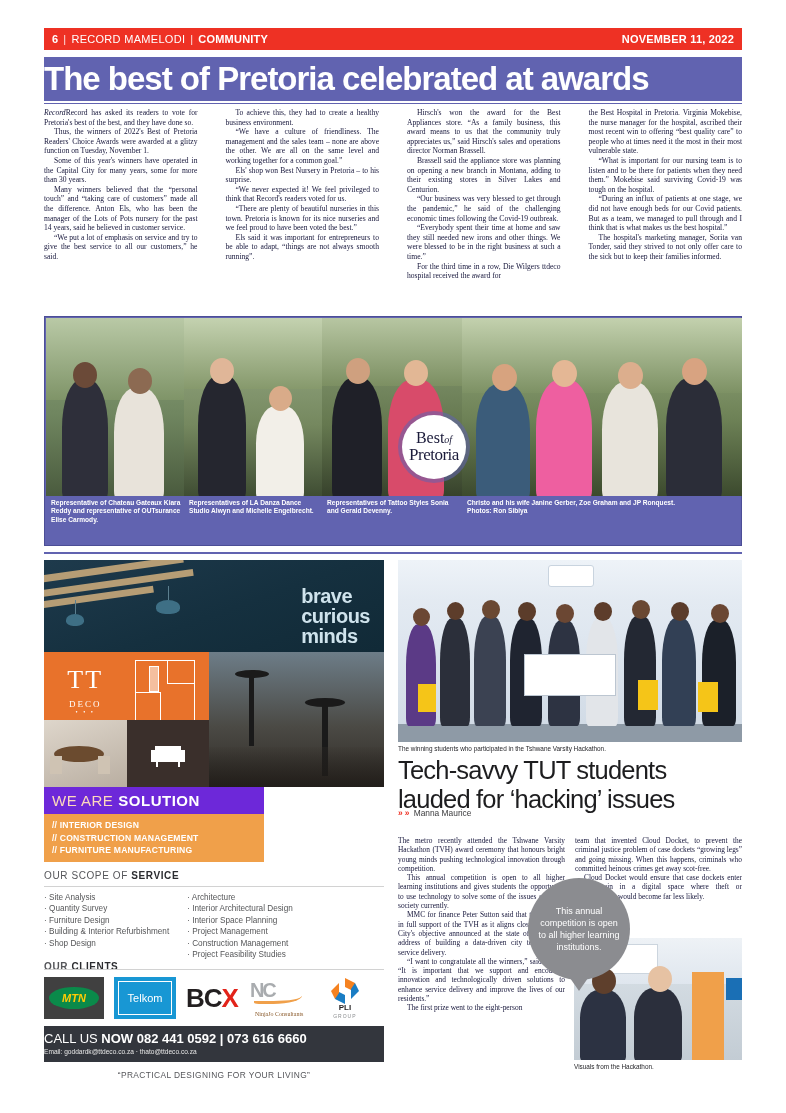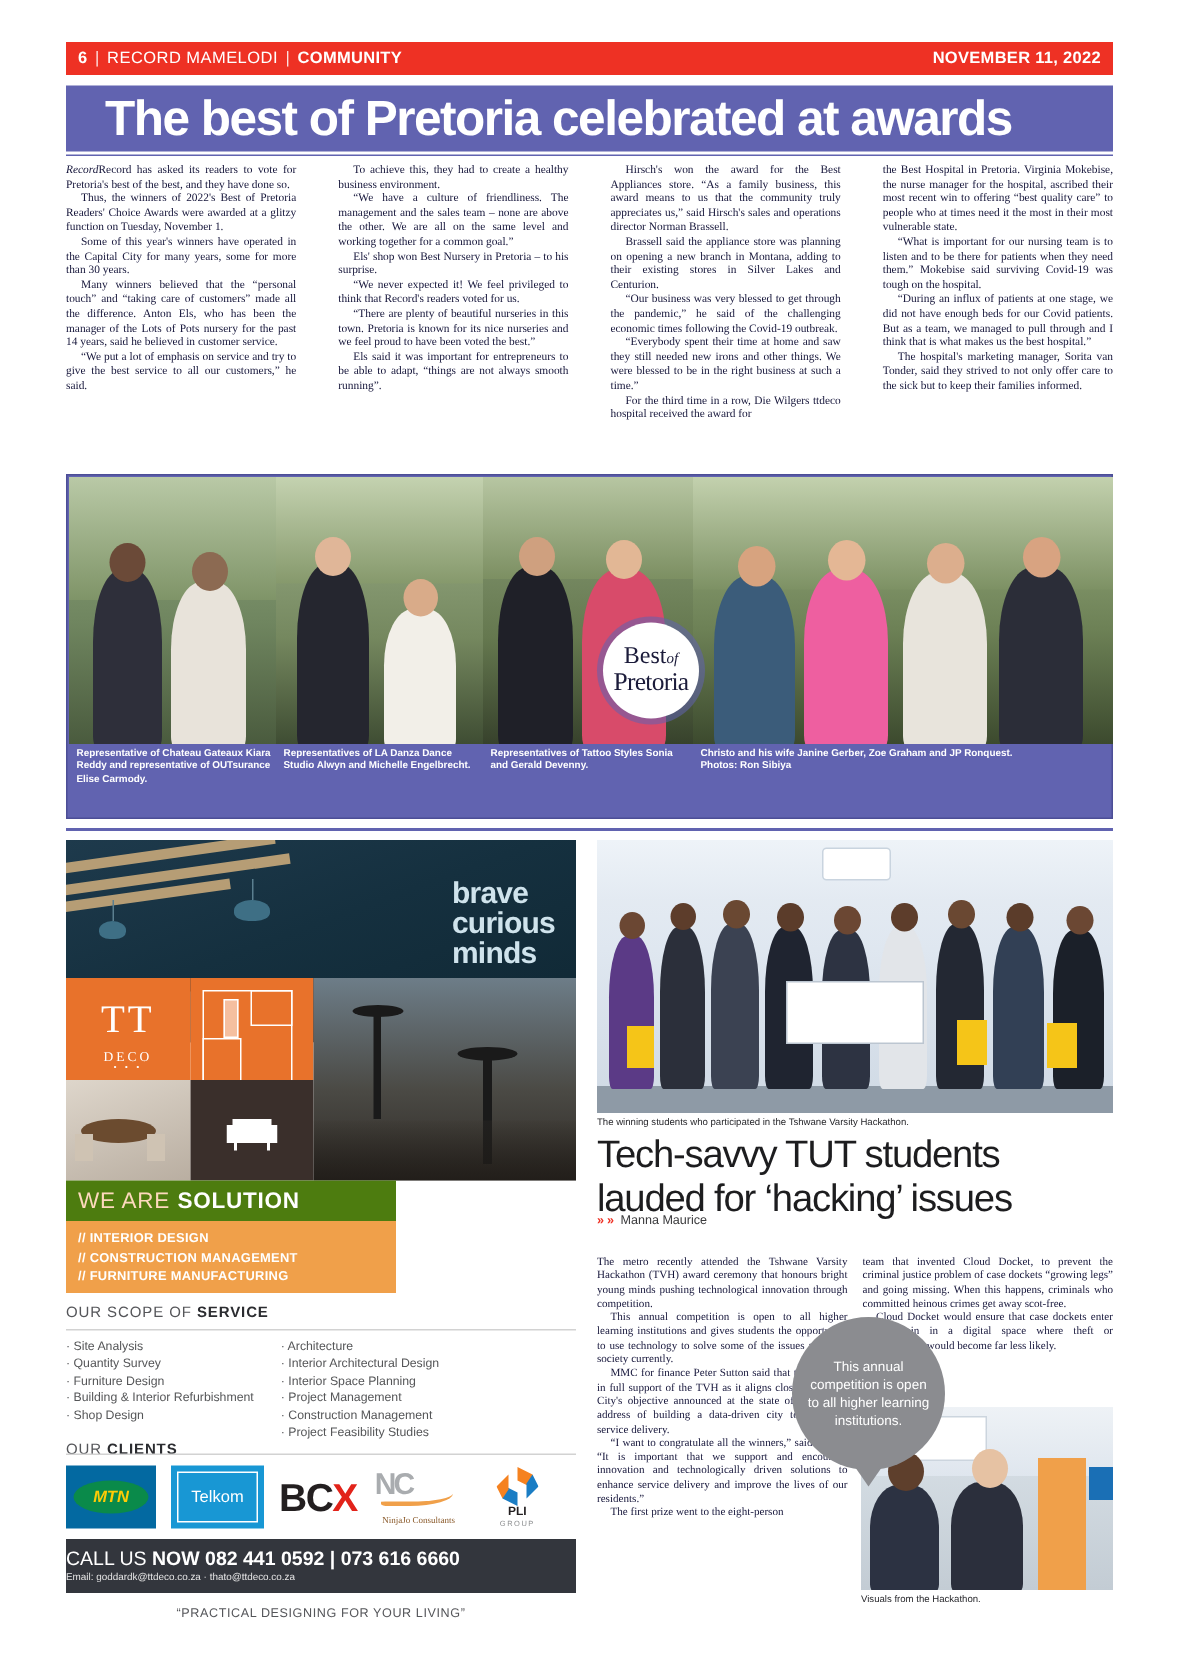--- a/index.html
+++ b/index.html
@@ -22,21 +22,21 @@
     font-family:"Liberation Sans", sans-serif; font-weight:bold;
     font-size:11px; letter-spacing:0.2px; }
   .mh-pipe { opacity:.85; font-weight:normal; }
   .mh-pub { font-weight:normal; letter-spacing:0.3px; }
   .mh-right { margin-left:auto; font-family:"Liberation Sans", sans-serif;
     font-weight:bold; font-size:11px; letter-spacing:0.2px; }
 
   
   .headline-bar {
     position:absolute; left:44px; top:57px; width:698px; height:44px;
-    background:#6163b0; display:flex; align-items:center; padding-left:26px;
+    background:#6163b0; display:flex; align-items:center; padding-left:0;
   }
   .headline-bar h1 {
     margin:0; color:#ffffff;
     font-family:"Liberation Sans", sans-serif;
     font-weight:bold; font-size:33px; letter-spacing:-1px;
     white-space:nowrap;
   }
 
   
   .top-article {
@@ -105,21 +105,21 @@
   .tile-chair { background:#3a2f2b; position:relative; }
   .chair-ico { position:absolute; left:50%; top:52%; transform:translate(-50%,-50%);
     width:34px; height:26px; }
 
   .ad-photo2 { position:absolute; left:165px; top:92px; width:175px; height:135px;
     background:linear-gradient(180deg,#6d7d88 0%,#4b4a45 55%,#2e2a26 100%);
     overflow:hidden; }
   .stool { position:absolute; background:#1a1a1a; }
 
   .ad-band { position:absolute; left:0; top:227px; width:220px; height:27px;
-    background:#4d7c0f; color:#ffffff; display:flex; align-items:center;
+    background:#6d28d9; color:#ffffff; display:flex; align-items:center;
     padding-left:8px; font-family:"Liberation Sans", sans-serif;
     font-size:15px; letter-spacing:0.5px; }
   .ad-band b { font-weight:bold; margin-left:5px; }
   .ad-band .light { font-weight:300; color:#fdd9bd; }
 
   .ad-band2 { position:absolute; left:0; top:254px; width:220px; height:48px;
     background:#f0a04a; color:#ffffff; padding:5px 0 0 8px;
     font-family:"Liberation Sans", sans-serif; font-weight:bold;
     font-size:8.6px; line-height:12.6px; letter-spacing:0.2px; }
 
@@ -131,27 +131,27 @@
     background:#d2d2d2; }
   .scope-lists { position:absolute; left:0; top:332px; width:340px;
     display:flex; gap:18px;
     font-family:"Liberation Sans", sans-serif; font-size:8.2px;
     line-height:11.4px; color:#555658; }
   .scope-lists ul { margin:0; padding:0; list-style:none; }
   .scope-lists li:before { content:"· "; }
 
   .clients-title { position:absolute; left:0; top:401px;
     font-family:"Liberation Sans", sans-serif; font-size:10px; color:#55565a;
-    letter-spacing:0.6px; }
+    letter-spacing:0.6px;font-weight:bold; }
   .clients-title b { color:#2b2c30; }
   .clients-rule { position:absolute; left:0; top:409px; width:340px; height:1px;
     background:#d2d2d2; }
   .clients-row { position:absolute; left:0; top:415px; width:340px; height:46px;
     display:flex; align-items:center; gap:10px; }
-  .logo-mtn { width:60px; height:42px; background:#0369a1; position:relative; }
+  .logo-mtn { width:60px; height:42px; background:#404040; position:relative; }
   .logo-mtn .oval { position:absolute; left:50%; top:50%; transform:translate(-50%,-50%);
     width:50px; height:22px; border-radius:50%; background:#0a8a4a; }
   .logo-mtn .txt { position:absolute; left:50%; top:50%; transform:translate(-50%,-50%);
     color:#ffcb05; font-family:"Liberation Sans", sans-serif; font-weight:bold;
     font-style:italic; font-size:11px; }
   .logo-telkom { width:62px; height:42px; background:#1897d4; position:relative;
     display:flex; align-items:center; justify-content:center; }
   .logo-telkom .inner { position:absolute; inset:4px; border:1px solid #ffffff; }
   .logo-telkom span { position:relative; color:#ffffff;
     font-family:"Liberation Sans", sans-serif; font-size:11px; }

